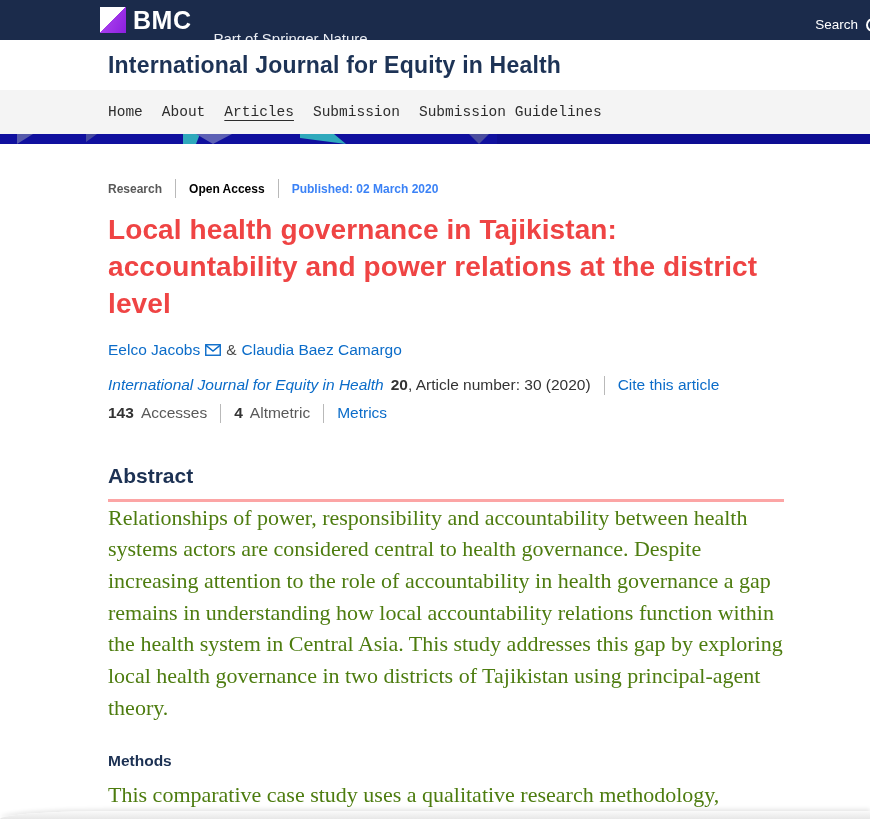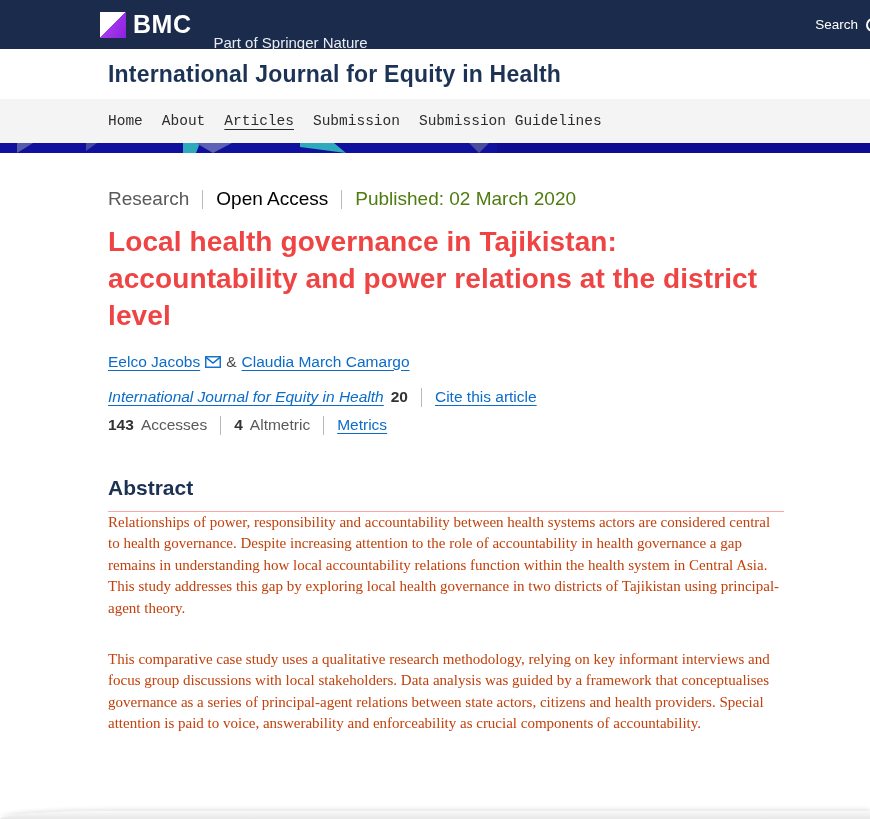--- a/index.html
+++ b/index.html
@@ -7,21 +7,21 @@
   body {
     width: 870px; height: 819px;
     overflow: hidden;
     background: #ffffff;
     font-family: "Liberation Sans", sans-serif;
     position: relative;
   }
 
   
   .topbar {
-    height: 49px; background: #1b2b4b;
+    height: 40px; background: #1b2b4b;
     display: flex; align-items: center;
     padding-left: 100px; position: relative; overflow: hidden;
   }
   .bmc-logo { display: flex; align-items: center; text-decoration: none; cursor: pointer; }
   .logo-mark {
     width: 26px; height: 26px; display: inline-block;
     background:
       linear-gradient(to bottom right, #ffffff 49.4%, rgba(255,255,255,0) 50%),
       linear-gradient(115deg, #b44cf2, #8c1fe0);
   }
@@ -57,51 +57,51 @@
   }
   .navbar a.active { text-decoration: underline; text-underline-offset: 4px; }
 
   
   .banner { height: 10px; line-height: 0; }
   .banner svg { display: block; }
 
   
   .content { margin: 35px 0 0 108px; width: 676px; }
 
-  .meta-row { display: flex; align-items: center; font-size: 19px; color: #595959; }
+  .meta-row { display: flex; align-items: center; font-size: 12px; color: #595959; font-weight: bold; }
   .vdiv { display: inline-block; width: 1px; height: 19px; background: #b9b9b9; margin: 0 13px; }
   .open-access { color: #000000; }
-  .published { color: #4d7c0f; text-align: center; }
+  .published { color: #3b82f6; text-align: center; }
 
   .article-title {
     margin: 13px 0 0; font-size: 28px; line-height: 1.33;
     font-weight: 700; color: #ef4444; letter-spacing: 0.1px;
   }
 
   .authors-row { margin-top: 17px; font-size: 15.5px; color: #4a4a4a; display: flex; align-items: center; }
-  a.link { color: #0b6cc9; text-decoration: underline; text-underline-offset: 3px; cursor: pointer; }
+  a.link { color: #0b6cc9; text-underline-offset: 3px; cursor: pointer; }
   .email-icon { margin: 2px 5px 0 5px; display: inline-block; }
   .amp { margin-right: 5px; }
 
   .citation-row { margin-top: 16px; font-size: 15.5px; color: #333333; display: flex; align-items: center; }
   .journal-link { font-style: italic; }
   .volume { font-weight: 700; margin-left: 7px; }
 
   .metrics-row { margin-top: 9px; font-size: 15.5px; color: #595959; display: flex; align-items: flex-start; }
   .metric-val { font-weight: 700; color: #333333; margin-right: 7px; }
 
   .abstract-block { margin-top: 41px; }
   .abstract-heading {
     margin: 0; font-size: 21px; font-weight: 700; color: #1c3153;
-    padding-bottom: 11px; border-bottom: 1px solid #fca5a5;
+    padding-bottom: 11px; border-bottom: 3px solid #fca5a5;
   }
   .sub-heading { margin: 19px 0 9px; font-size: 15.5px; font-weight: 700; color: #1c3153; }
   .abstract-block p {
     margin: 0 0 29px; font-family: "Liberation Serif", serif;
-    font-size: 15px; line-height: 1.44; color: #c2410c;
+    font-size: 22px; line-height: 1.44; color: #4d7c0f;
   }
 
   
   .bottom-overlay {
     position: absolute; bottom: 0; left: 0; right: 0; height: 8px;
     background: linear-gradient(#fafafa, #e7e7e7);
     border-top-left-radius: 120px 8px;
     box-shadow: 0 -2px 4px rgba(0,0,0,0.10);
   }
 </style>
@@ -161,45 +161,47 @@
 
     <div class="authors-row">
       <a class="link">Eelco Jacobs</a>
       <span class="email-icon">
         <svg width="16" height="12" viewBox="0 0 16 12" fill="none">
           <rect x="0.75" y="0.75" width="14.5" height="10.5" stroke="#0b6cc9" stroke-width="1.4"></rect>
           <polyline points="1,1.4 8,7 15,1.4" stroke="#0b6cc9" stroke-width="1.4" fill="none"></polyline>
         </svg>
       </span>
       <span class="amp">&amp;</span>
-      <a class="link">Claudia March Camargo</a>
+      <a class="link">Claudia Baez Camargo</a>
     </div>
 
     <div class="citation-row">
       <a class="link journal-link">International Journal for Equity in Health</a>
       <span class="volume">20</span>
+      <span>, Article number: 30 (2020)</span>
       <span class="vdiv"></span>
       <a class="link">Cite this article</a>
     </div>
 
     <div class="metrics-row">
       <span class="metric-val">143</span>
       <span>Accesses</span>
       <span class="vdiv"></span>
       <span class="metric-val">4</span>
       <span>Altmetric</span>
       <span class="vdiv"></span>
       <a class="link">Metrics</a>
     </div>
 
     <section class="abstract-block">
       <h3 class="abstract-heading">Abstract</h3>
 
       <p>Relationships of power, responsibility and accountability between health systems actors are considered central to health governance. Despite increasing attention to the role of accountability in health governance a gap remains in understanding how local accountability relations function within the health system in Central Asia. This study addresses this gap by exploring local health governance in two districts of Tajikistan using principal-agent theory.</p>
 
+      <h4 class="sub-heading">Methods</h4>
       <p>This comparative case study uses a qualitative research methodology, relying on key informant interviews and focus group discussions with local stakeholders. Data analysis was guided by a framework that conceptualises governance as a series of principal-agent relations between state actors, citizens and health providers. Special attention is paid to voice, answerability and enforceability as crucial components of accountability.</p>
 
     </section>
 
   </main>
 
   <div class="bottom-overlay"></div>
 
 </div>
 

